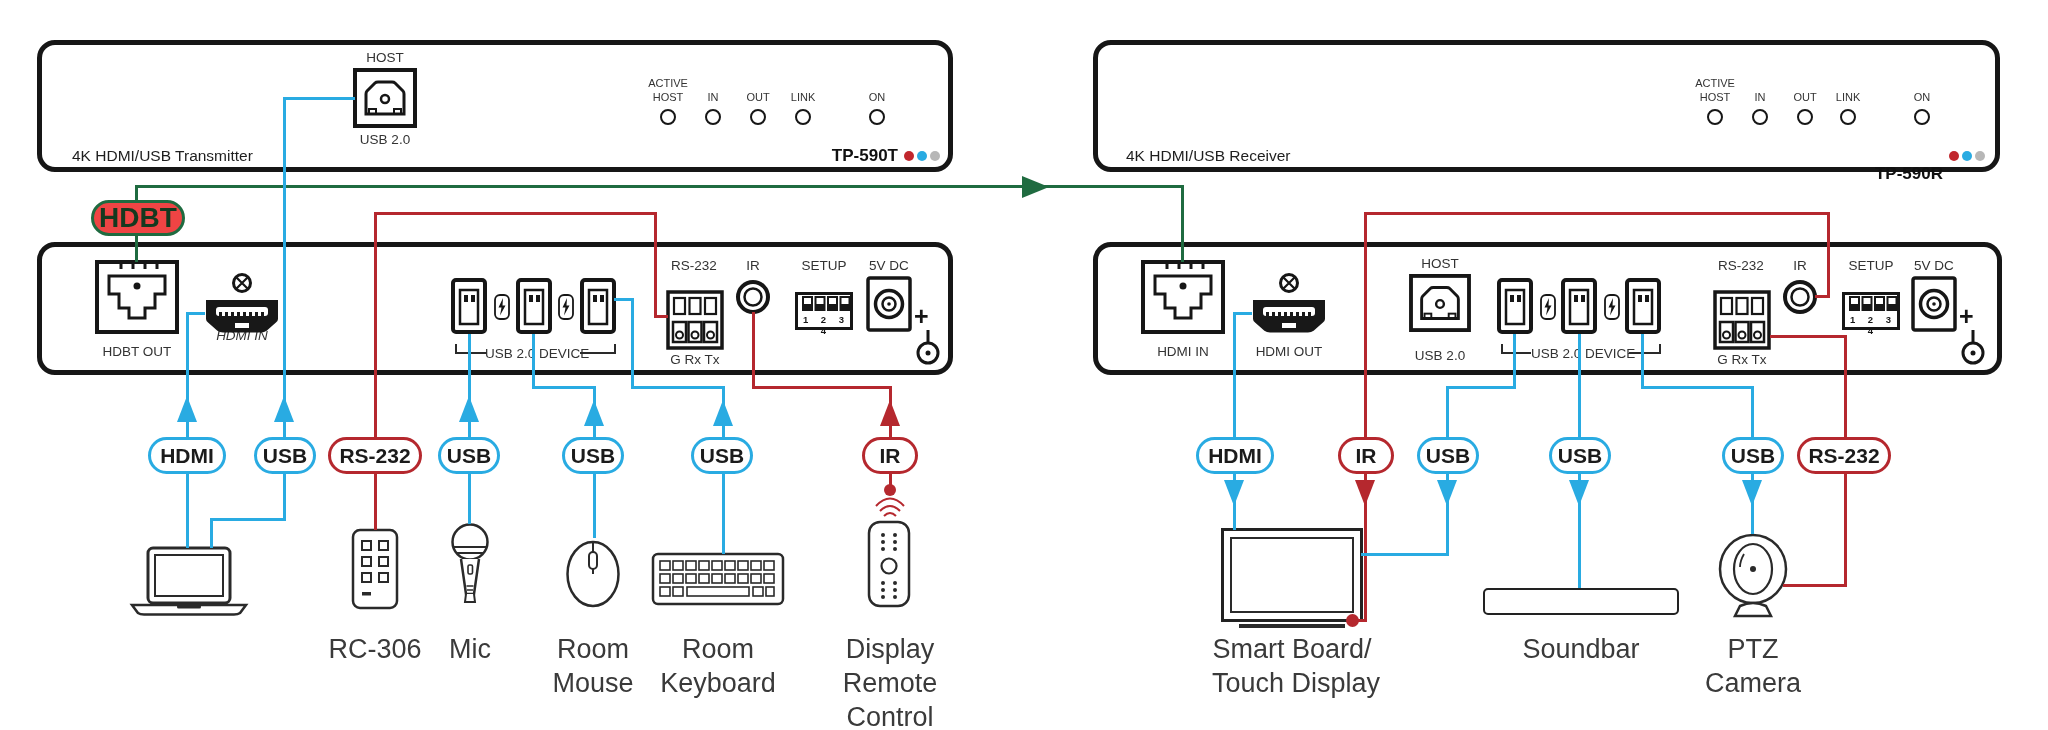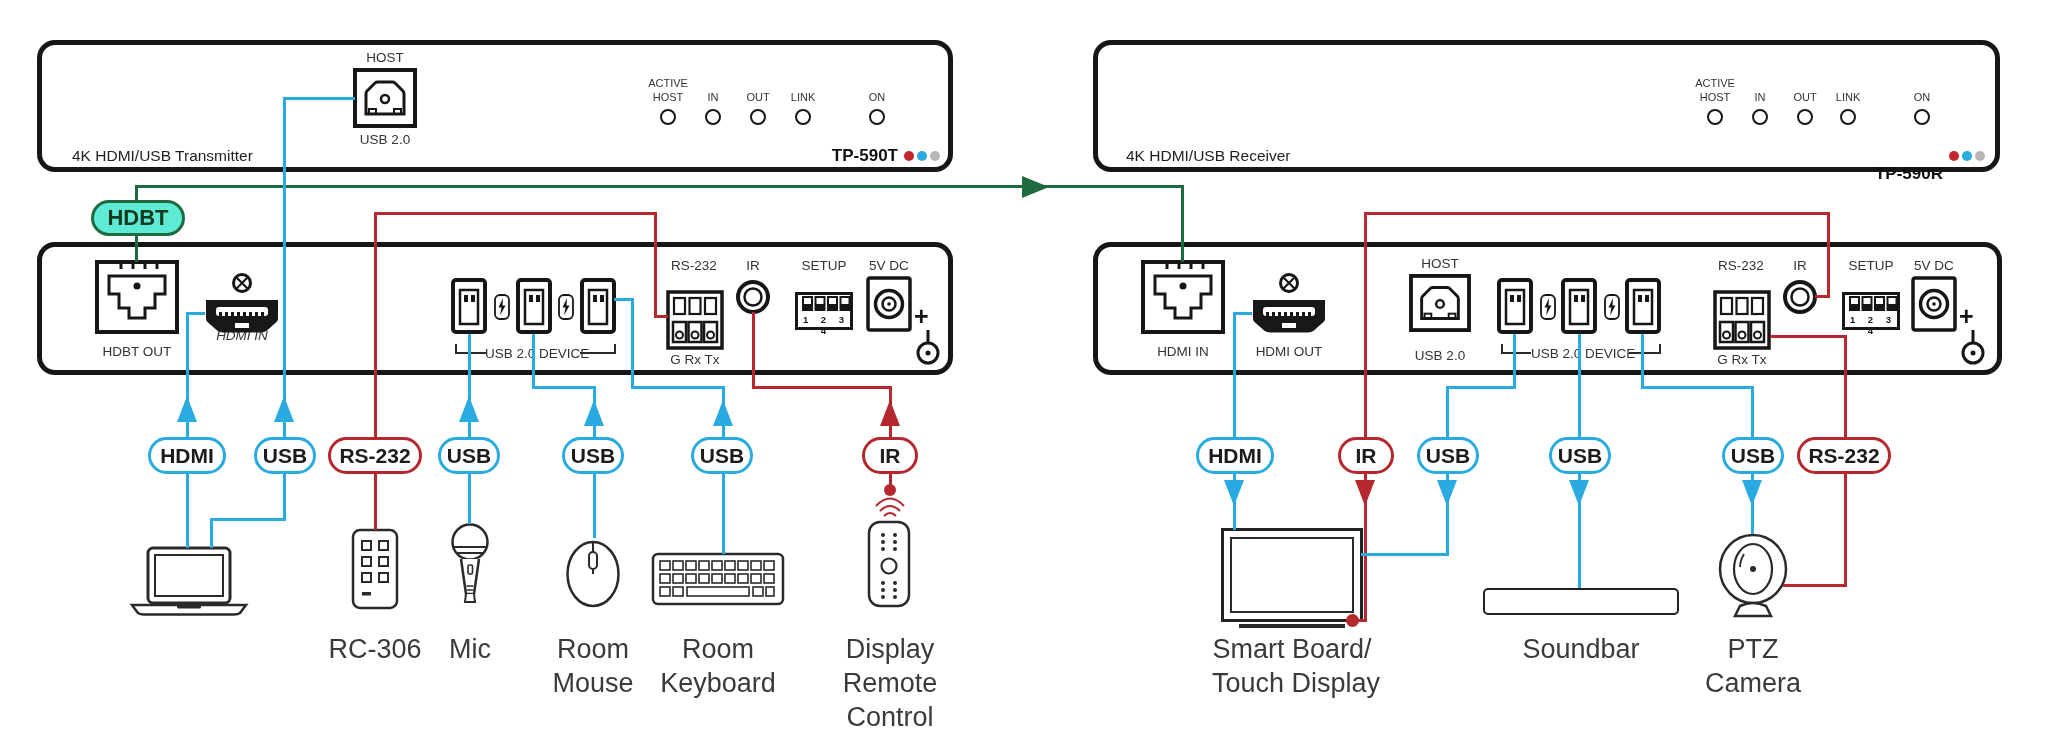--- a/index.html
+++ b/index.html
@@ -12,22 +12,22 @@
   .arr{position:absolute;width:0;height:0;z-index:6;}
   .arr-up-c{border-left:10px solid transparent;border-right:10px solid transparent;border-bottom:26px solid #29abe2;}
   .arr-up-r{border-left:10px solid transparent;border-right:10px solid transparent;border-bottom:26px solid #b5282e;}
   .arr-dn-c{border-left:10px solid transparent;border-right:10px solid transparent;border-top:26px solid #29abe2;}
   .arr-dn-r{border-left:10px solid transparent;border-right:10px solid transparent;border-top:26px solid #b5282e;}
   .arr-rt-g{border-top:11px solid transparent;border-bottom:11px solid transparent;border-left:27px solid #1f6b40;}
   .pill{position:absolute;top:437px;height:37px;box-sizing:border-box;border:3px solid #29abe2;
         border-radius:19px;background:#fff;display:flex;align-items:center;justify-content:center;
         font-weight:bold;font-size:21px;color:#1b1b1b;z-index:7;}
   .pill.red{border-color:#b5282e;}
-  .pill.green{position:absolute;border:3px solid #1f6b40;border-radius:19px;background:#5eead4;z-index:7;
-        display:flex;align-items:center;justify-content:center;font-weight:bold;font-size:22px;color:#15391f;}
+  .pill.green{position:absolute;border:3px solid #1f6b40;border-radius:19px;background:#ef4444;z-index:7;
+        display:flex;align-items:center;justify-content:center;font-weight:bold;font-size:28px;color:#15391f;}
   .plabel{position:absolute;font-size:13.5px;color:#333;text-align:center;white-space:nowrap;z-index:3;}
   .devlabel{position:absolute;font-size:27px;color:#3a3a3a;text-align:center;white-space:nowrap;z-index:3;}
   .name{position:absolute;font-size:15.5px;color:#1e1e1e;z-index:2;}
   .model{position:absolute;font-size:17px;font-weight:bold;color:#111;z-index:2;text-align:right;}
   .mdot{position:absolute;width:10px;height:10px;border-radius:50%;z-index:2;}
   .led{position:absolute;top:76px;width:64px;text-align:center;z-index:2;}
   .led .l1,.led .l2{font-size:11px;color:#333;height:14px;line-height:14px;}
   .led .bulb{width:16px;height:16px;border:2.5px solid #161616;border-radius:50%;margin:5px auto 0;background:#fff;box-sizing:border-box;}
   .dot-red{position:absolute;background:#b5282e;border-radius:50%;z-index:8;}
   .brk{position:absolute;background:#2a2a2a;z-index:3;}

